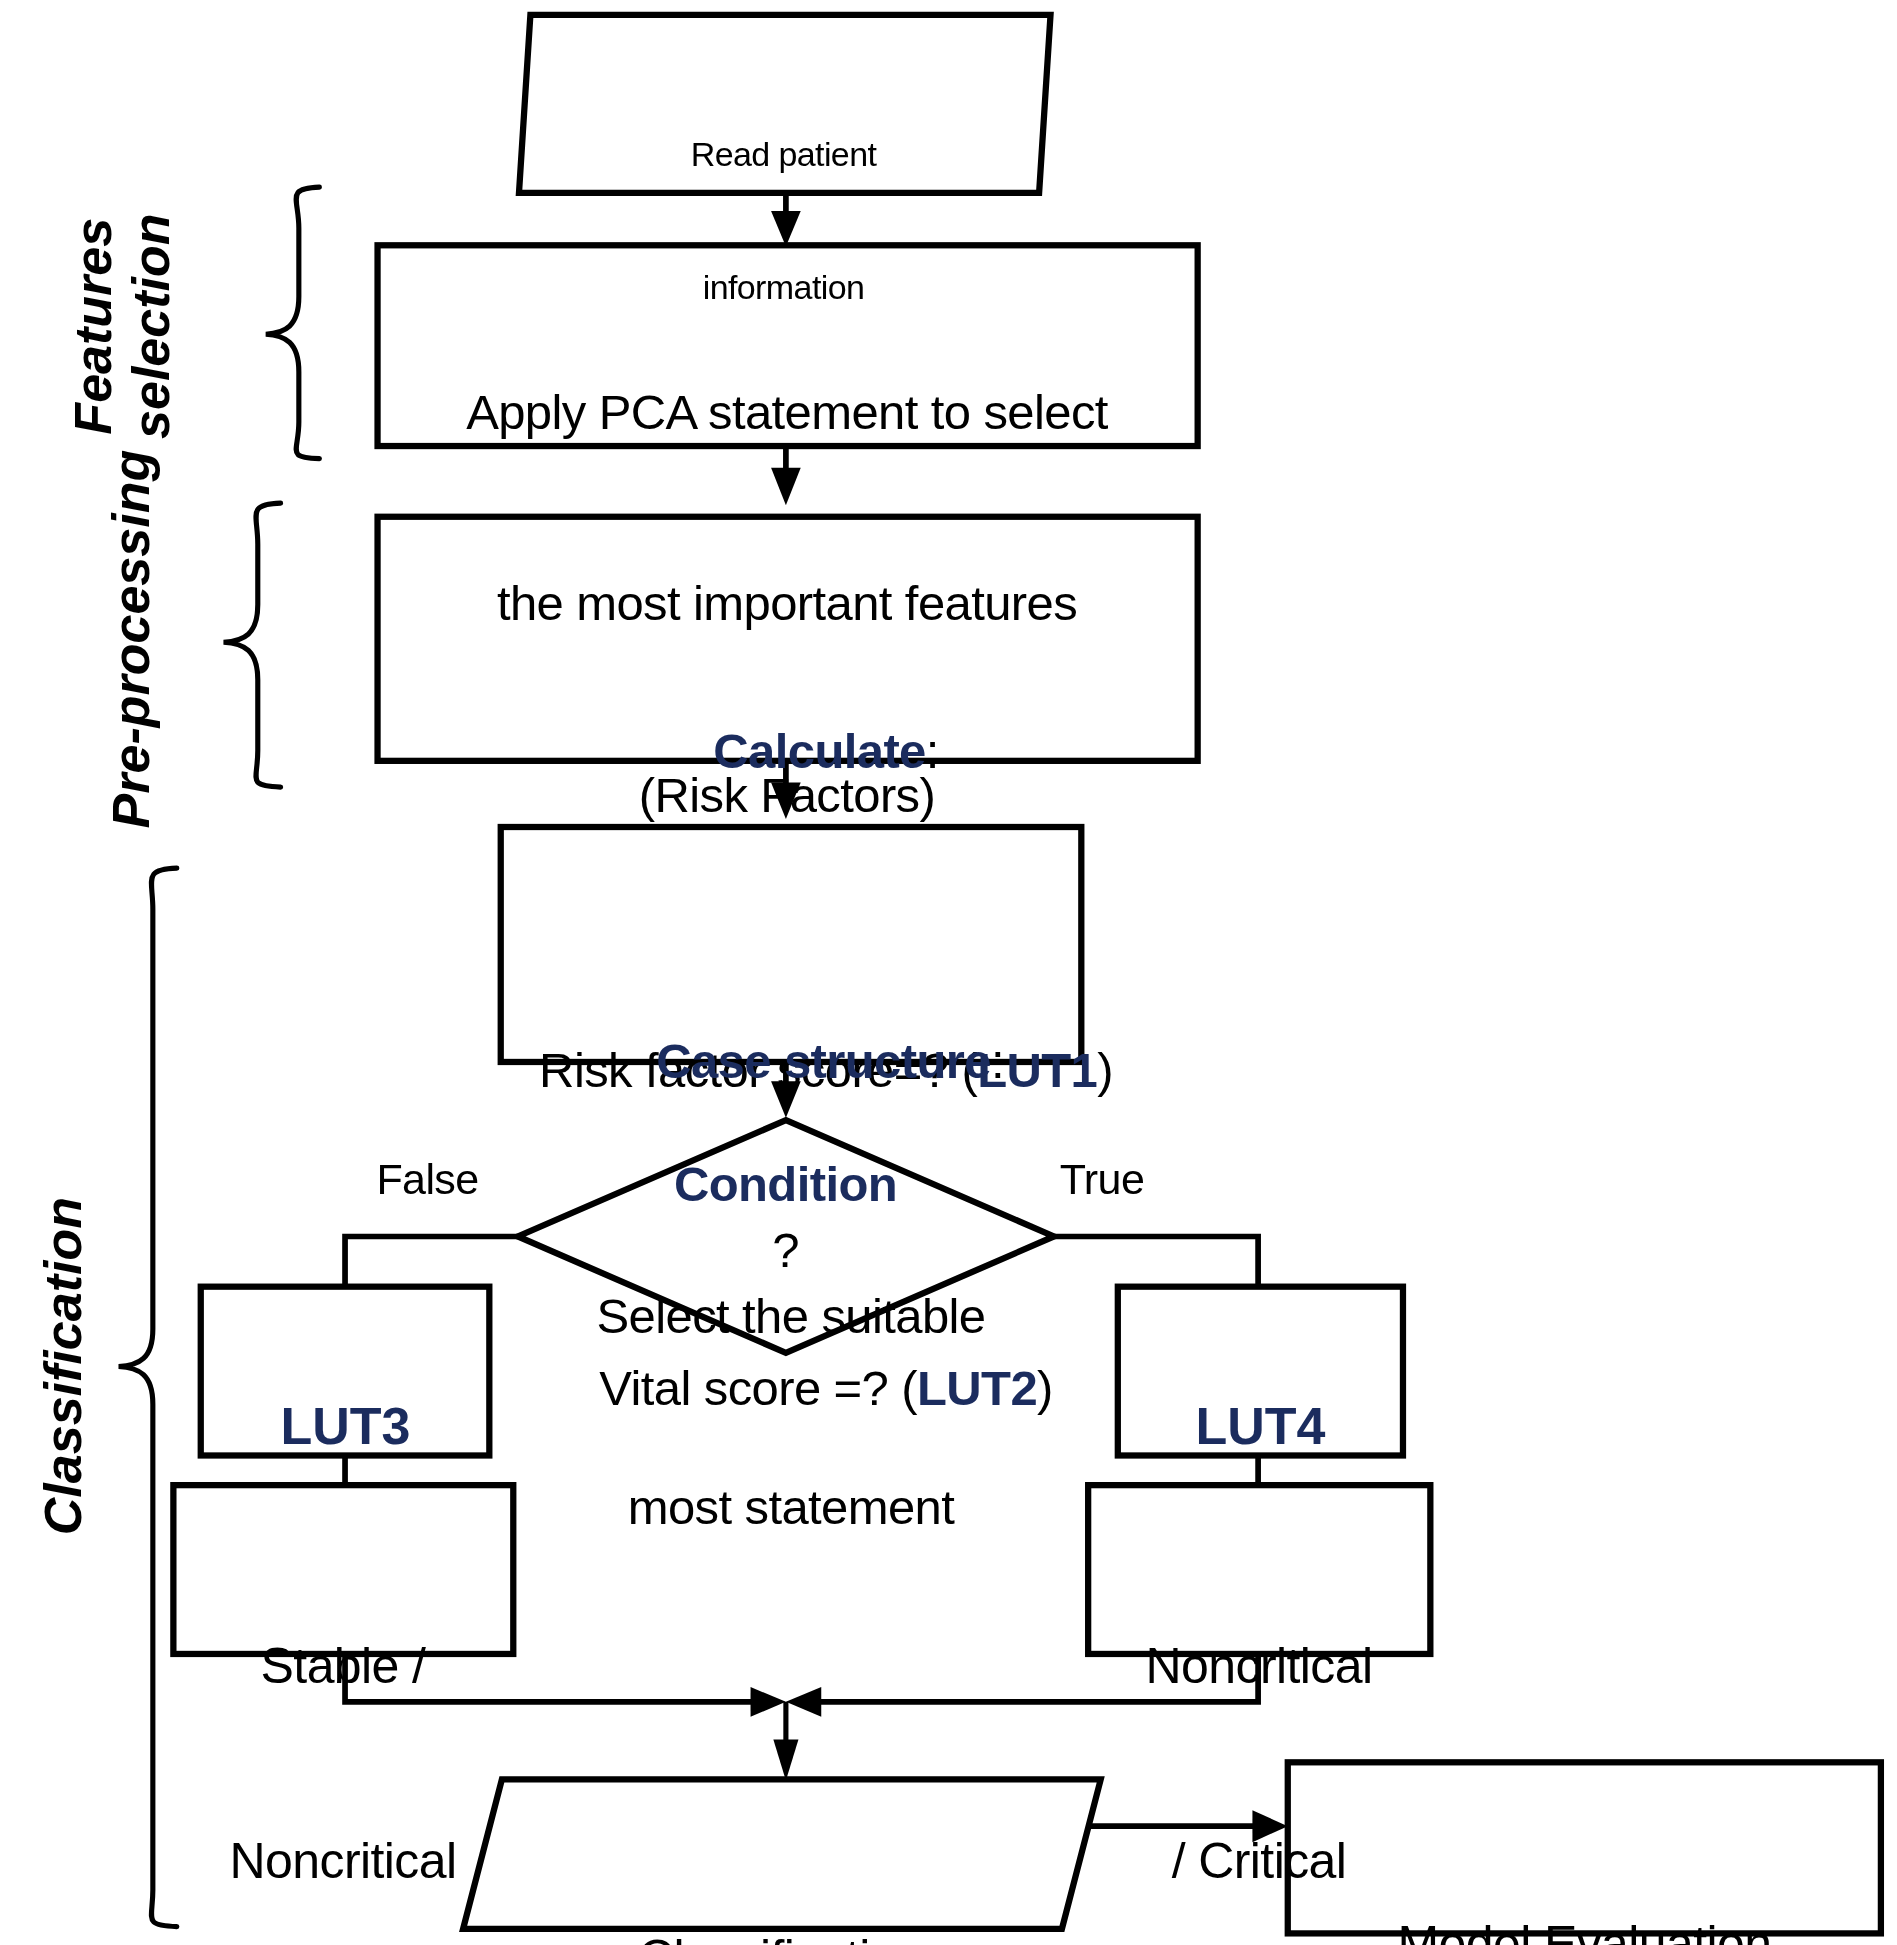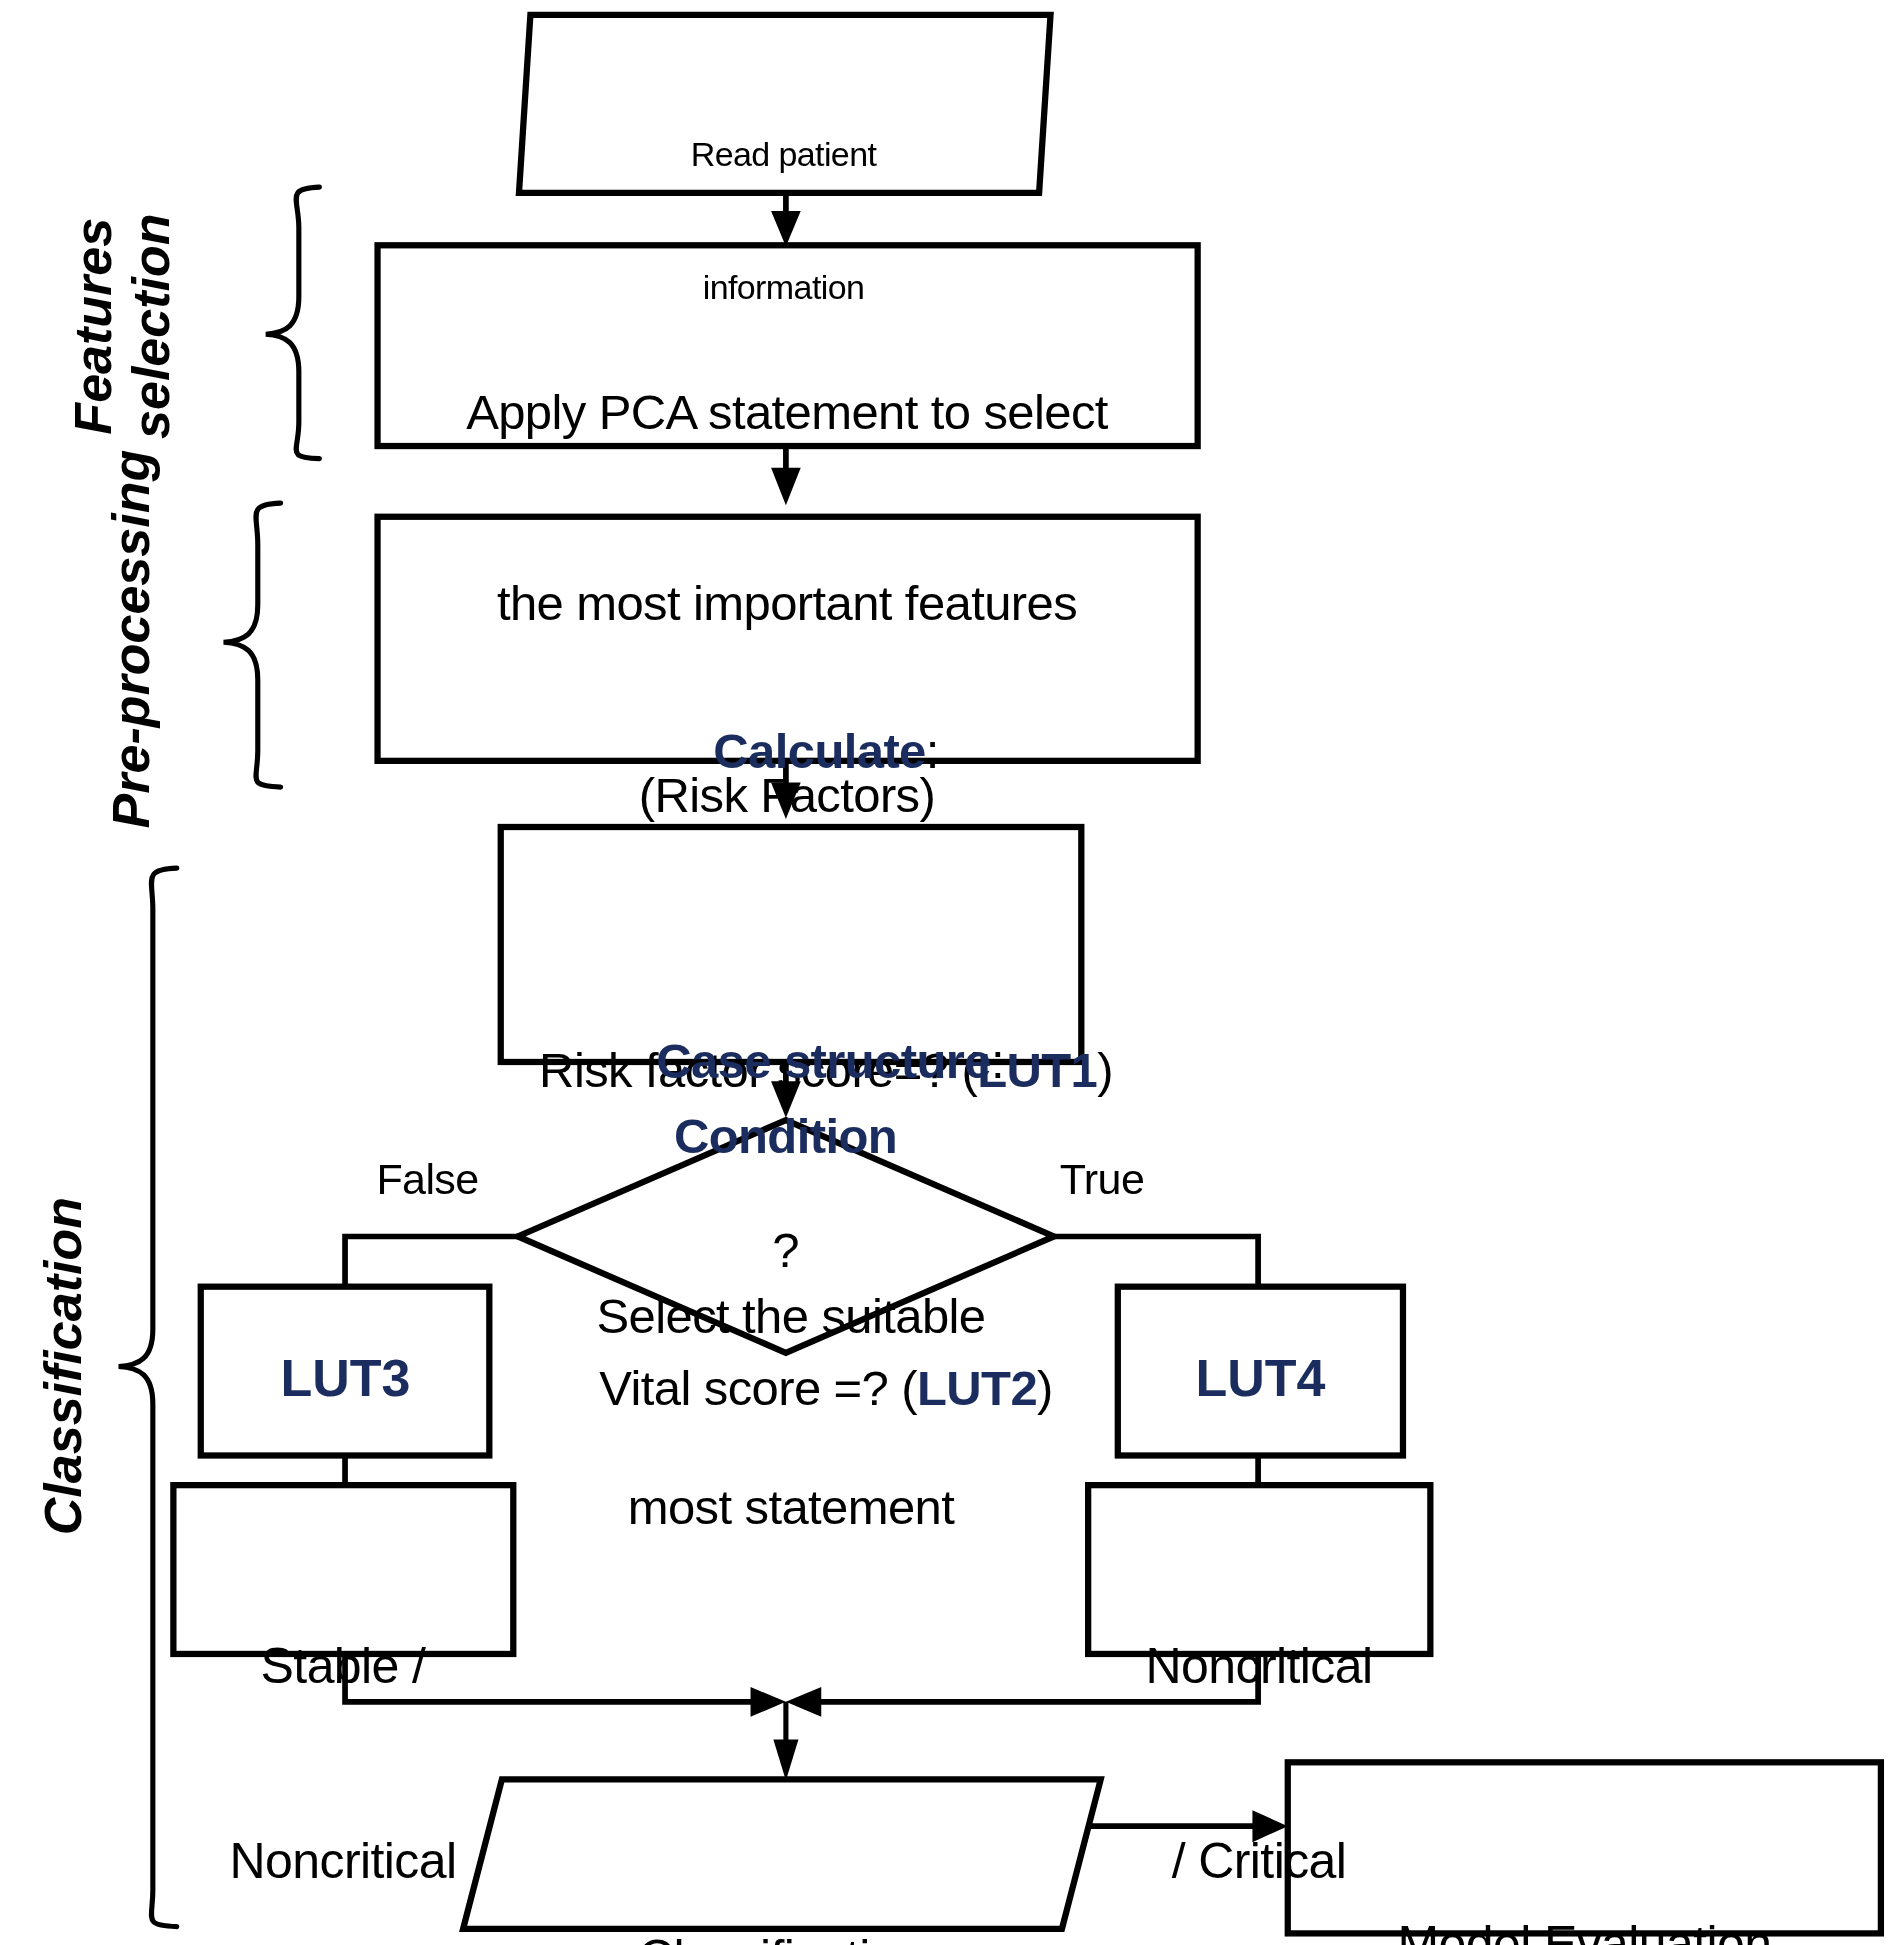--- a/index.html
+++ b/index.html
@@ -49,21 +49,21 @@
   .txt {
     position: absolute;
     text-align: center;
     color: #000000;
     font-family: "Liberation Sans", sans-serif;
     font-weight: 400;
     line-height: 1.30;
     white-space: pre;
     letter-spacing: -0.6px;
   }
-  .navy { color: #1B2C5E; font-weight: 700; }
+  .navy { color: #1B2C5E; font-weight: 700; margin-top: 48px; }
   .blk  { color: #000000; }
 
   .side-label {
     position: absolute;
     font-family: "Liberation Sans", sans-serif;
     font-style: italic;
     font-weight: 700;
     color: #000000;
     white-space: pre;
     text-align: center;

